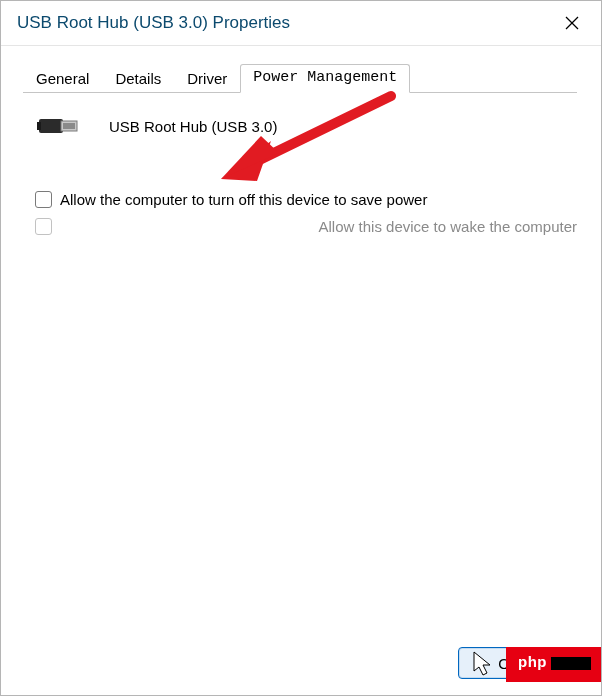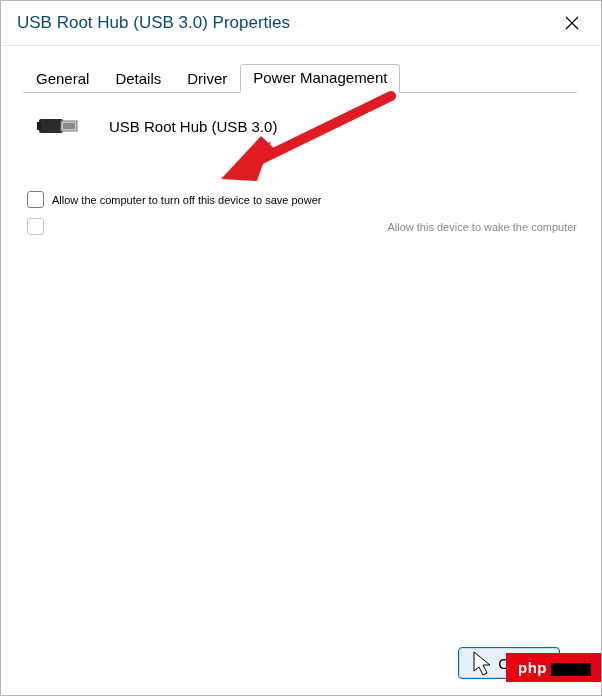--- a/index.html
+++ b/index.html
@@ -62,20 +62,21 @@
     position: relative;
     top: 1px;
     border: 1px solid transparent;
     border-bottom: none;
   }
   .tab.active {
     border: 1px solid #c5c5c5;
     border-bottom: 1px solid #ffffff;
     background: #ffffff;
     border-radius: 3px 3px 0 0;
+    font-family: Liberation Mono, monospace;
   }
 
   .panel {
     position: absolute;
     left: 22px;
     top: 90px;
     width: 554px;
     bottom: 64px;
   }
 
@@ -94,23 +95,23 @@
     justify-content: center;
   }
   .device-name {
     font-size: 15px;
     margin-left: 16px;
   }
 
   .checkbox-row {
     display: flex;
     align-items: center;
-    margin-left: 4px;
+    margin-left: 12px;
     margin-top: 48px;
-    font-size: 11px;
+    font-size: 15px;
   }
   .checkbox-row.second { margin-top: 10px; }
   .checkbox-row.disabled { color: #8a8a8a; justify-content: space-between; }
   .chk {
     width: 17px;
     height: 17px;
     border: 1px solid #7a7a7a;
     border-radius: 3px;
     margin-right: 8px;
     box-sizing: border-box;
@@ -164,21 +165,21 @@
 
   .badge {
     position: absolute;
     right: 0;
     bottom: 13px;
     background: #e60012;
     color: #ffffff;
     font-weight: bold;
     font-size: 15px;
     letter-spacing: 0.5px;
-    padding: 6px 10px 6px 12px;
+    padding: 6px 10px 12px 12px;
     font-family: Arial, sans-serif;
   }
   .badge .blk {
     display: inline-block;
     width: 40px;
     height: 13px;
     background: #000000;
     vertical-align: middle;
     margin-left: 4px;
   }

